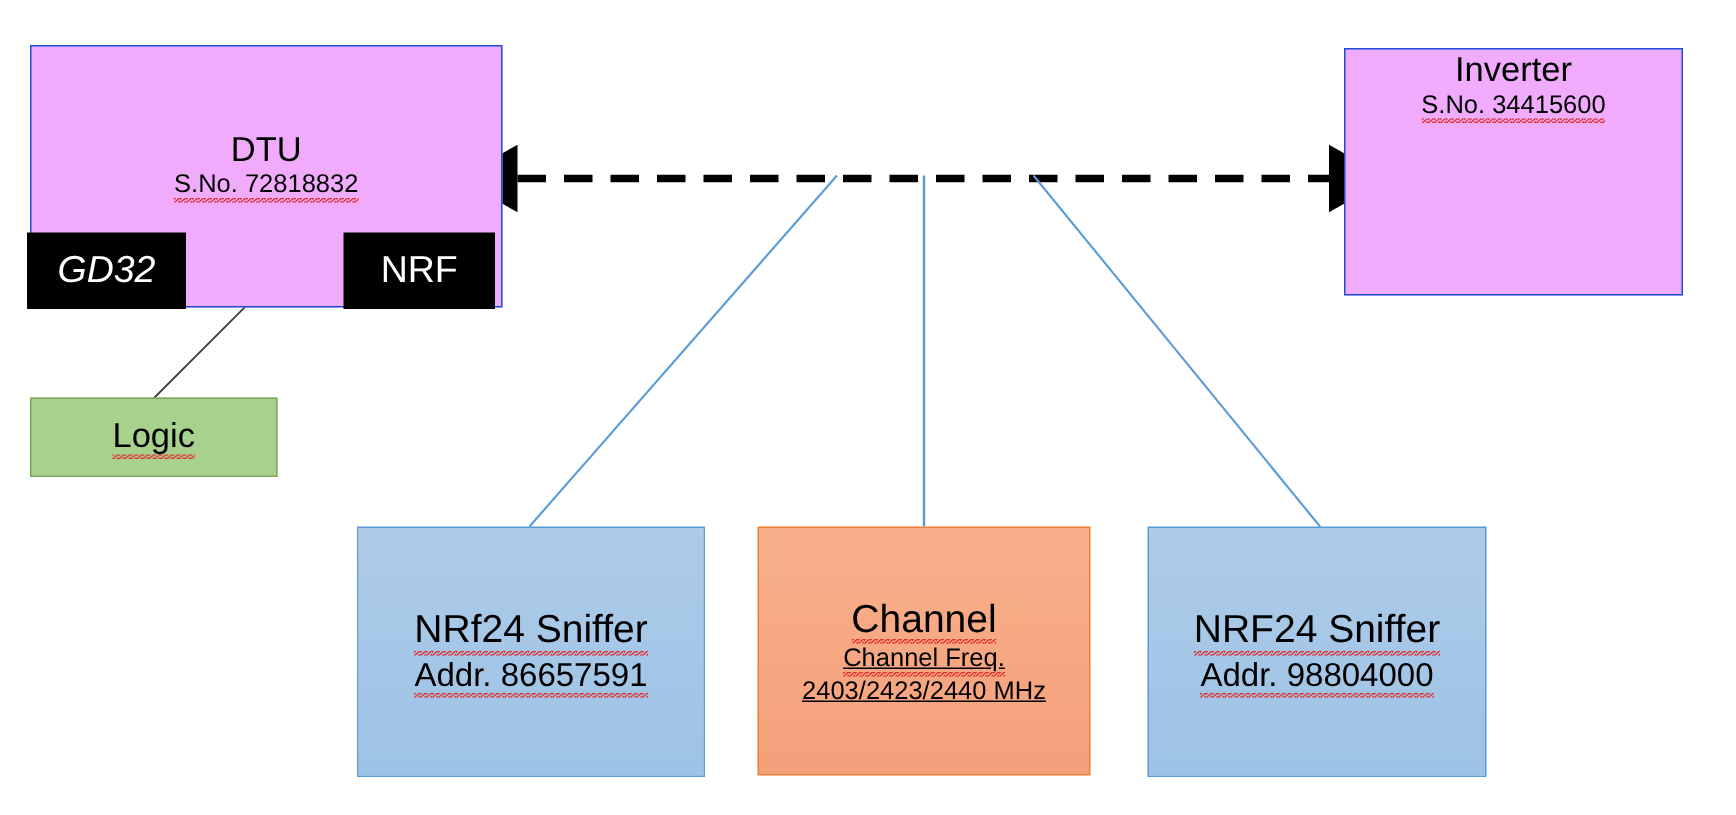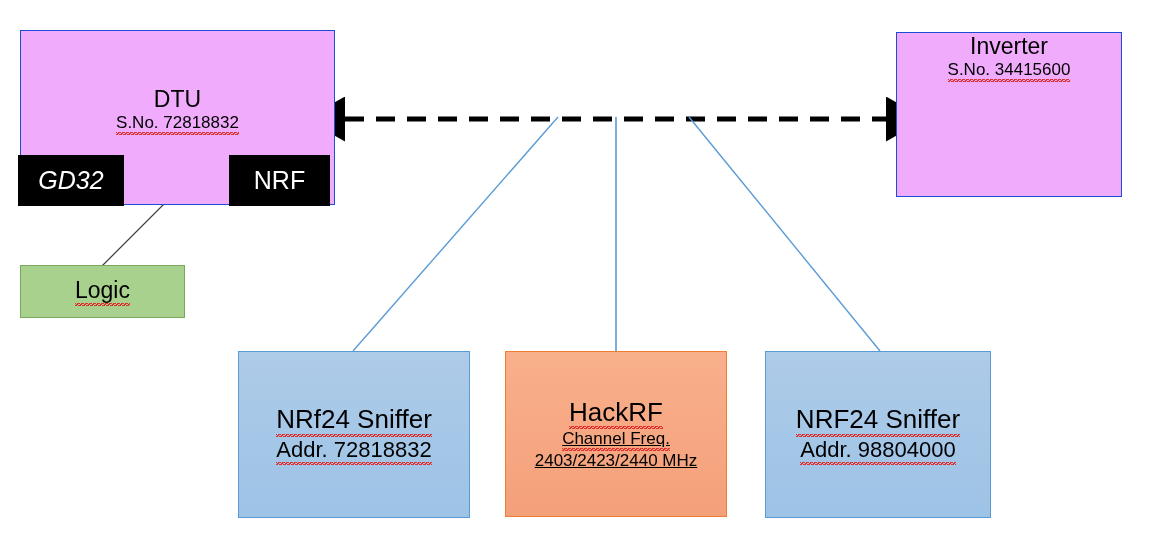--- a/index.html
+++ b/index.html
@@ -170,25 +170,25 @@
     <span class="sq">Logic</span>
   </div>
 
   <div id="inverter-box" class="box grey-box">
     <div class="big-label">Inverter</div>
     <div class="sub-label sq">S.No. 34415600</div>
   </div>
 
   <div id="sniffer-left" class="box blue-box">
     <div class="line1 sq">NRf24 Sniffer</div>
-    <div class="line2 sq">Addr. 72818832</div>
+    <div class="line2 sq">Addr. 86657591</div>
   </div>
 
   <div id="hackrf-box" class="box orange-box">
-    <div class="line1 sq">HackRF</div>
+    <div class="line1 sq">Channel</div>
     <div class="small-line sq">Channel Freq.</div>
     <div class="small-line">2403/2423/2440 MHz</div>
   </div>
 
   <div id="sniffer-right" class="box blue-box">
     <div class="line1 sq">NRF24 Sniffer</div>
     <div class="line2 sq">Addr. 98804000</div>
   </div>
 
 </div>

